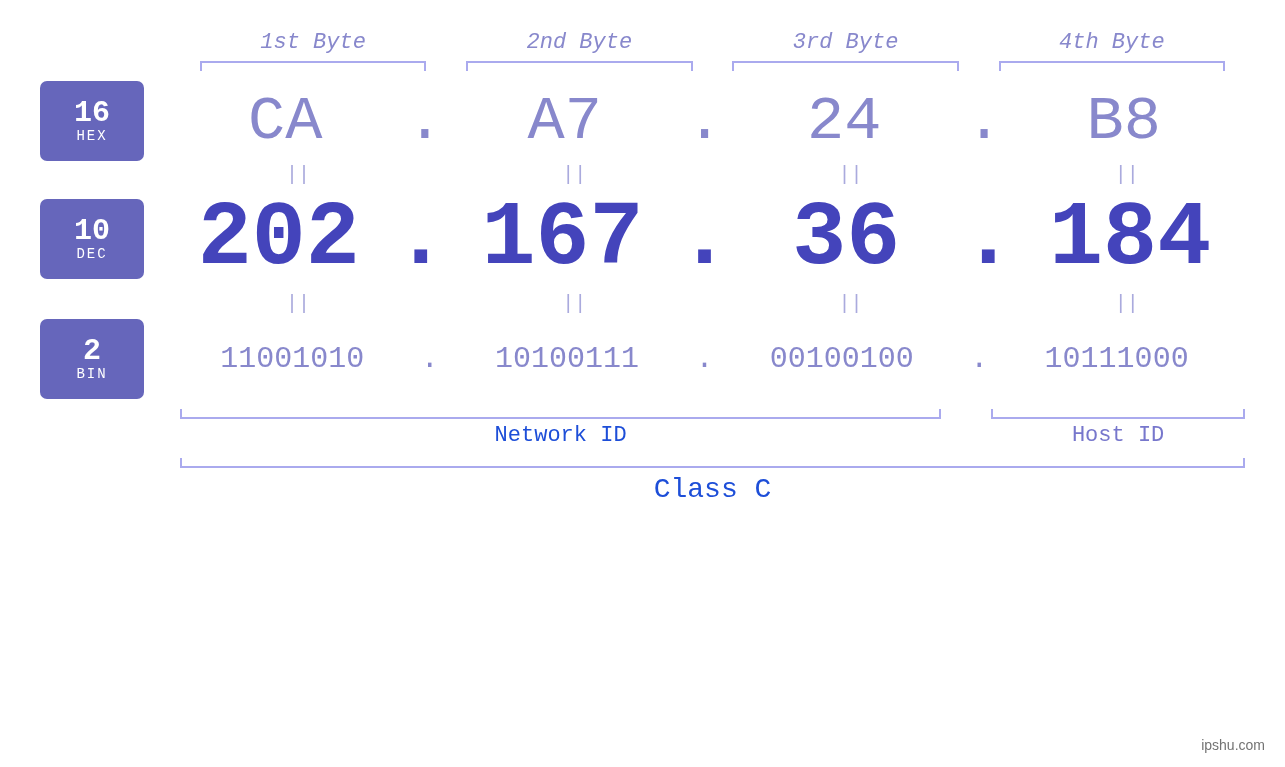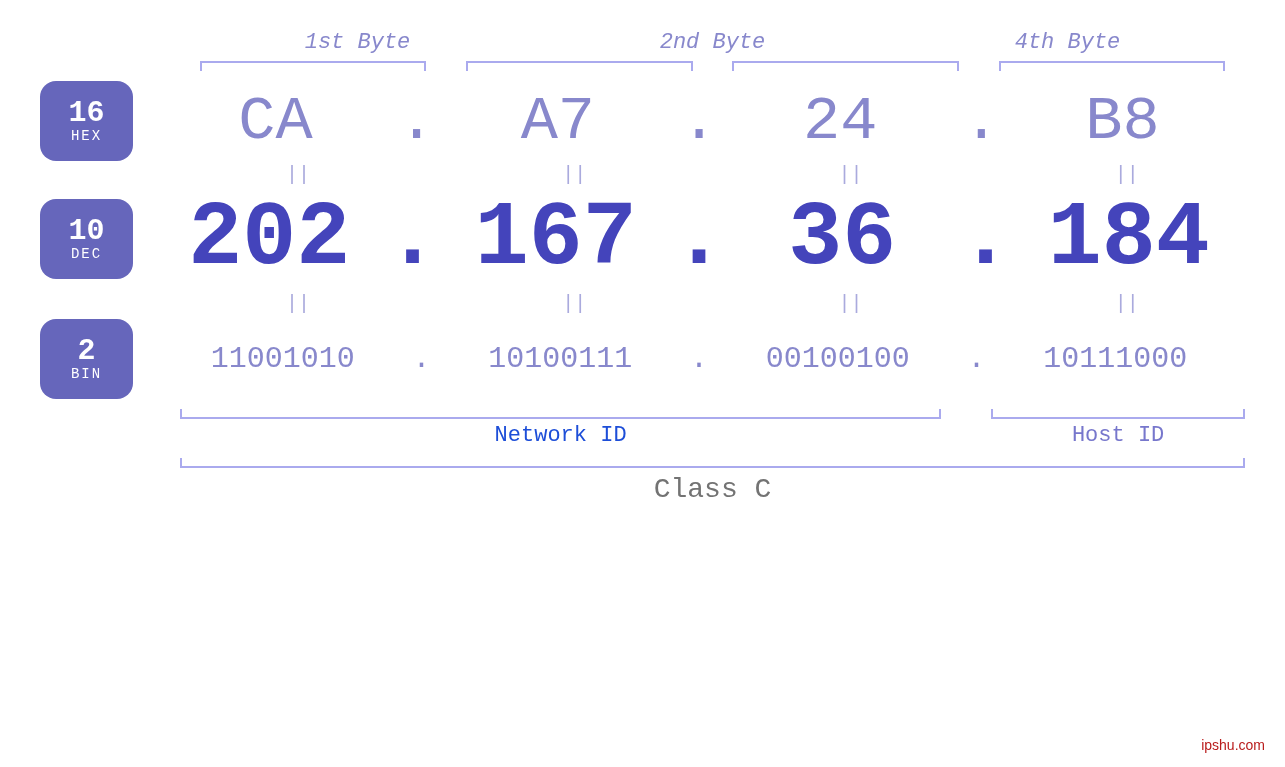--- a/index.html
+++ b/index.html
@@ -66,24 +66,24 @@
     
     .data-row {
       display: flex;
       align-items: center;
       width: 100%;
       margin-bottom: 0;
     }
 
     
     .badge {
-      width: 93px;
+      width: 104px;
       height: 80px;
       background: #6666bb;
-      border-radius: 16px;
+      border-radius: 7px;
       display: flex;
       flex-direction: column;
       align-items: center;
       justify-content: center;
       color: white;
       flex-shrink: 0;
       margin-right: 20px;
     }
 
     .badge-number {
@@ -124,21 +124,21 @@
     
     .dot-hex { font-size: 62px; }
     .dot-dec { font-size: 90px; font-weight: bold; }
     .dot-bin { font-size: 30px; }
 
     
     .watermark {
       position: absolute;
       bottom: 14px;
       right: 20px;
-      color: #b91c1c;
+      color: #737373;
       font-size: 14px;
       font-family: sans-serif;
     }
 
     
     .full-values {
       flex: 1;
       display: grid;
       grid-template-columns: 1fr auto 1fr auto 1fr auto 1fr;
       align-items: center;
@@ -149,20 +149,21 @@
     }
   </style>
 </head>
 <body>
 
 <div class="main-container">
 
   <div class="byte-headers">
     <div class="byte-header">1st Byte</div>
     <div class="byte-header">2nd Byte</div>
+    <div class="byte-header">3rd Byte</div>
     <div class="byte-header">4th Byte</div>
   </div>
 
   <div class="bracket-row">
     <div class="bracket-segment">
         <div class="bracket-top"></div>
       </div>
     <div class="bracket-segment">
         <div class="bracket-top"></div>
       </div>
@@ -258,17 +259,17 @@
   <div style="display:flex; width:100%; padding-left:140px; margin-top:4px;">
     <div style="flex:3; text-align:center; color:#1d4ed8; font-size:22px; font-family:'Courier New',Courier,monospace; padding-right:10px;">Network ID</div>
     <div style="width:40px;"></div>
     <div style="flex:1; text-align:center; color:#7777cc; font-size:22px; font-family:'Courier New',Courier,monospace;">Host ID</div>
   </div>
 
   <div style="display:flex; width:100%; padding-left:140px; margin-top:10px;">
     <div style="width:100%; height:10px; border:2px solid #aaaaee; border-top:none;"></div>
   </div>
 
-  <div style="text-align:center; color:#737373; font-size:28px; font-family:'Courier New',Courier,monospace; margin-top:6px; width:100%; padding-left:140px;">Class C</div>
+  <div style="text-align:center; color:#1d4ed8; font-size:28px; font-family:'Courier New',Courier,monospace; margin-top:6px; width:100%; padding-left:140px;">Class C</div>
 
   <div class="watermark">ipshu.com</div>
 
 </div>
 
 </body></html>

